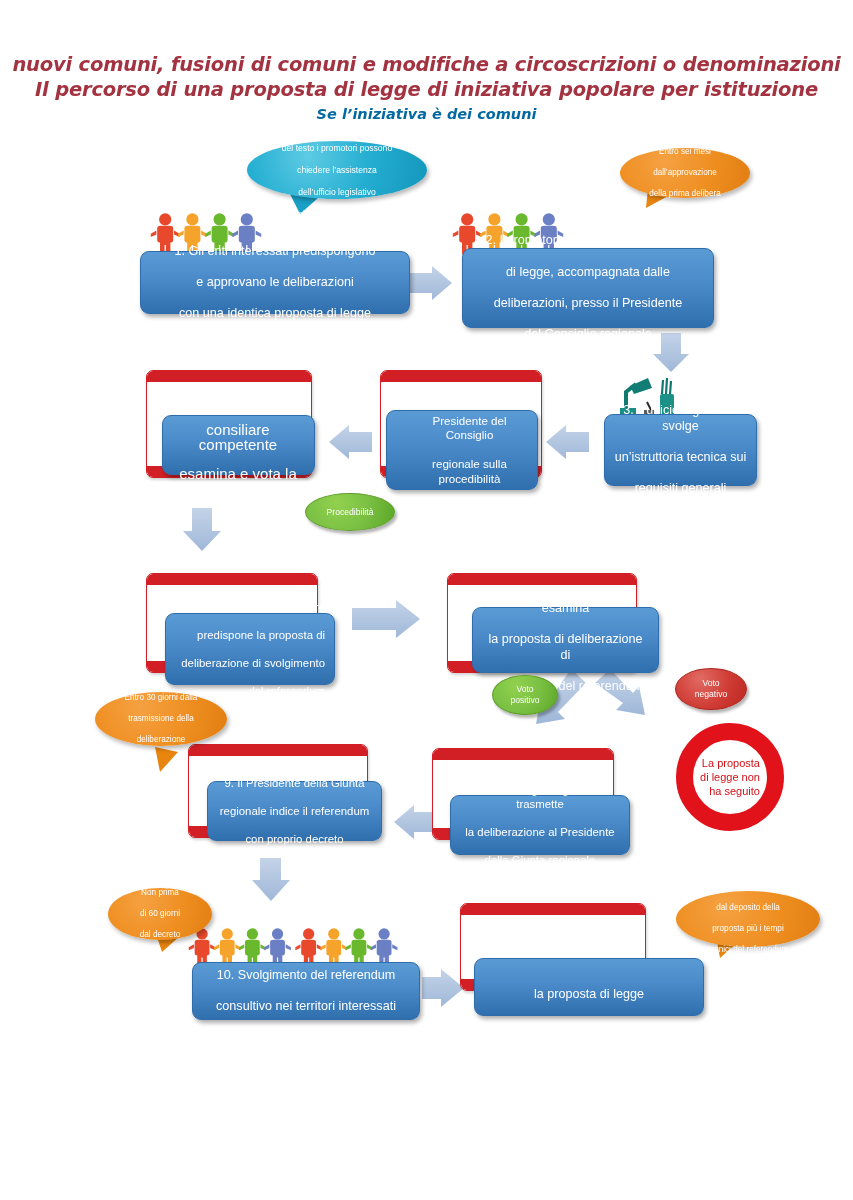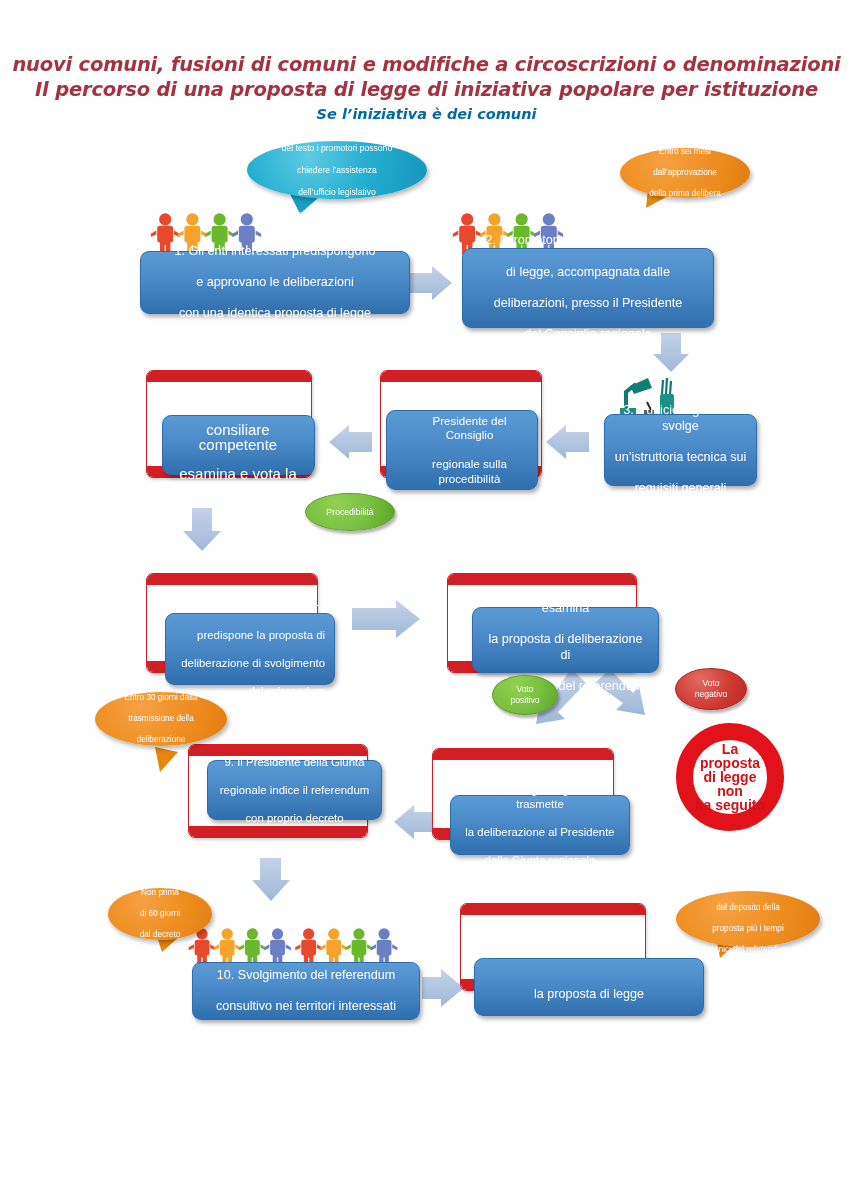--- a/index.html
+++ b/index.html
@@ -104,23 +104,23 @@
     border:1px solid #ab241d;
   }
 
   
   .donut {
     position:absolute;
     border-radius:50%;
     background:#ffffff;
     border: 17px solid #e2121b;
     display:flex; align-items:center; justify-content:center;
-    text-align:center;
-    color:#cf1118; font-weight:bold;
-    font-size: 14px; line-height:14px;
+    text-align:right;
+    color:#cf1118; font-weight:normal;
+    font-size: 11px; line-height:14px;
     z-index:6;
   }
 </style>
 </head>
 <body>
 
 <div id="stage">
 
   <div class="title-wrap">
     <div class="title-line">nuovi comuni, fusioni di comuni e modifiche a circoscrizioni o denominazioni</div>
@@ -317,21 +317,21 @@
   </div>
 
   <div class="pbox" style="left:450px; top:795px; width:180px; height:60px; font-size:11.4px; line-height:14px;">
     <span>
       <span>8. Il Consiglio regionale trasmette</span><br>
       <span>la deliberazione al Presidente</span><br>
       <span>della Giunta regionale</span>
     </span>
   </div>
 
-  <div class="pbox" style="left:207px; top:760px; width:175px; height:60px; font-size:11.4px; line-height:14px;">
+  <div class="pbox" style="left:207px; top:781px; width:175px; height:60px; font-size:11.4px; line-height:14px;">
     <span>
       <span>9. Il Presidente della Giunta</span><br>
       <span>regionale indice il referendum</span><br>
       <span>con proprio decreto</span>
     </span>
   </div>
 
   <div class="pbox" style="left:192px; top:962px; width:228px; height:58px;">
     <span>
       <span>10. Svolgimento del referendum</span><br>

